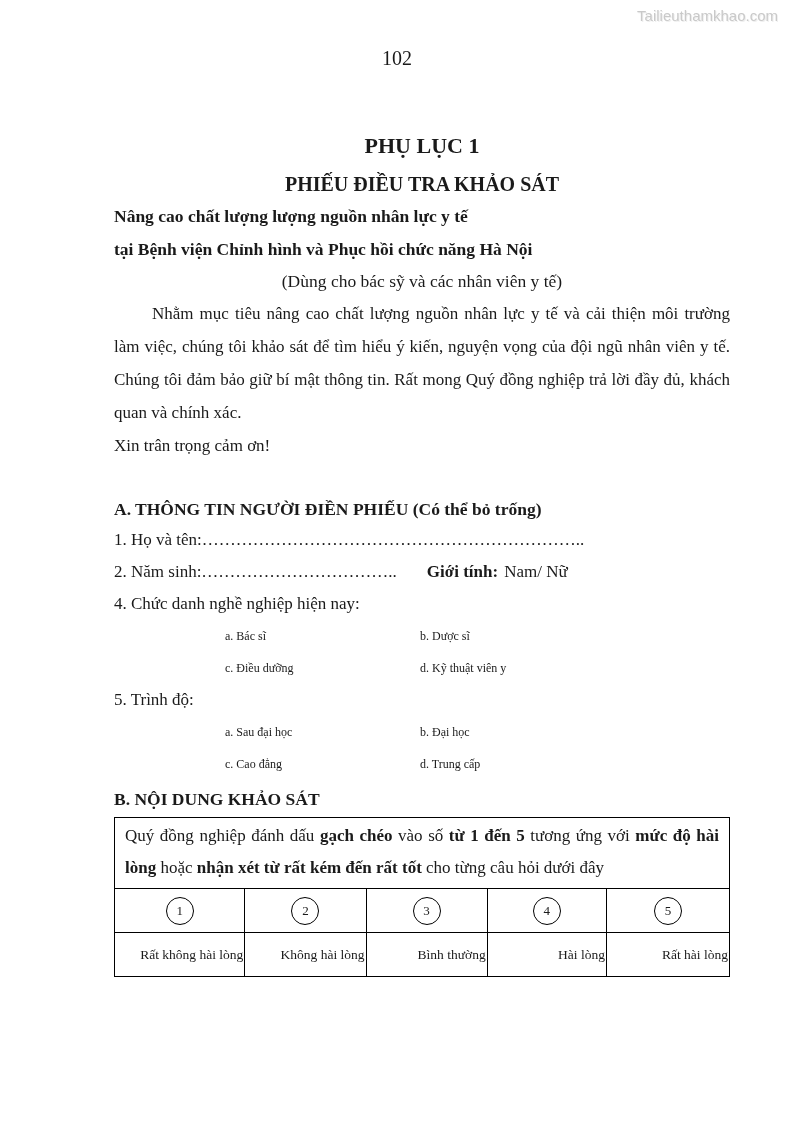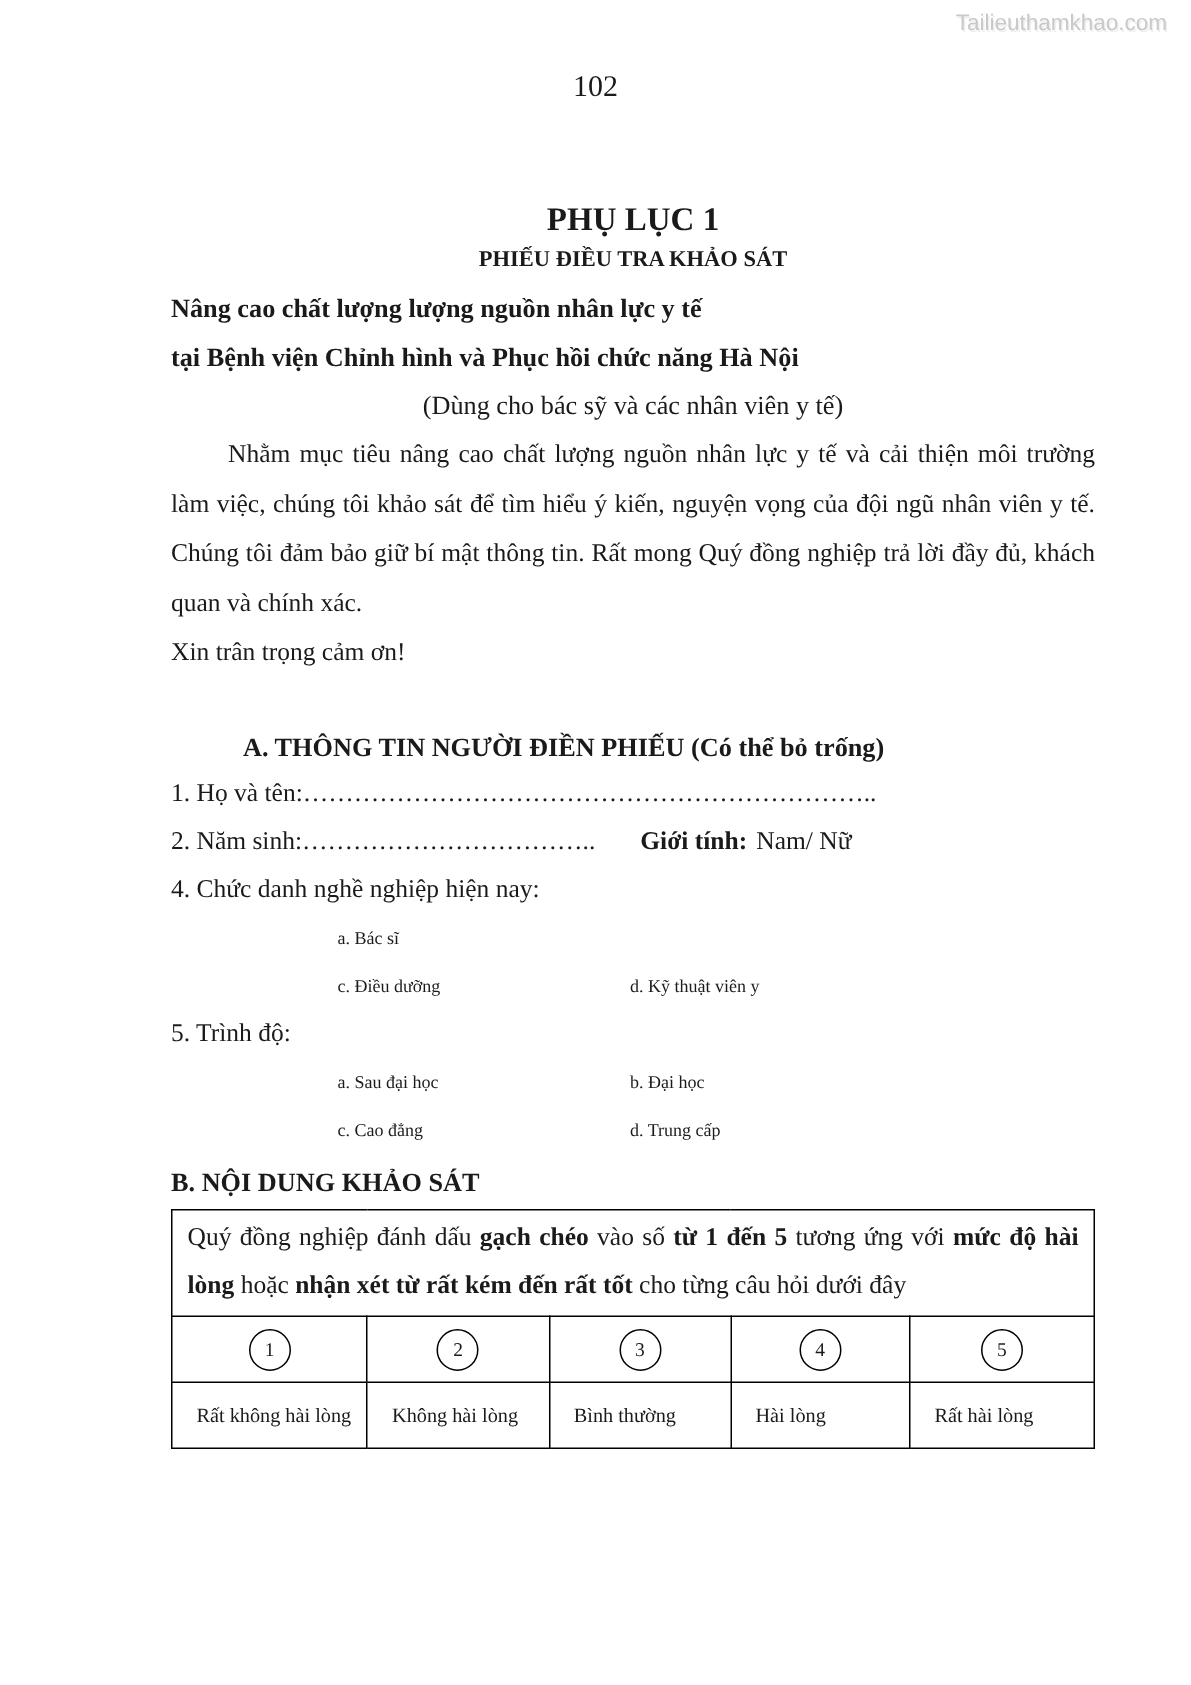--- a/index.html
+++ b/index.html
@@ -14,49 +14,49 @@
   .watermark {
     position:absolute; top:7px; right:16px;
     font-family:"Liberation Sans","DejaVu Sans",sans-serif;
     font-size:15px; color:#c9c9c9;
     text-shadow:1px 1px 0 #efefef;
   }
   .pageno { text-align:center; margin-top:46px; font-size:20px; line-height:24px; }
   .content { width:616px; margin-left:114px; }
 
   .h-appendix { text-align:center; font-weight:bold; font-size:22px; line-height:28px; margin-top:62px; }
-  .h-title    { text-align:center; font-weight:bold; font-size:15px; line-height:26px; }
+  .h-title    { text-align:center; font-weight:bold; font-size:20px; line-height:26px; margin-top:11px; }
   .h-sub      { font-weight:bold; font-size:17.5px; line-height:27px; margin-top:6px; }
   .h-note     { text-align:center; font-size:17.5px; line-height:27px; margin-top:5px; }
 
   .intro-p { font-size:17px; line-height:33px; text-align:justify; text-indent:38px; margin-top:2px; }
   .thanks  { font-size:17px; line-height:33px; text-align:left; }
 
   .sec-heading { font-weight:bold; font-size:17.5px; line-height:30px; }
-  .sec-a { margin-top:32px;margin-left:48px; }
+  .sec-a { margin-top:32px; }
   .sec-b { margin-top:4px; }
 
   .qline { font-size:17px; line-height:32px; white-space:nowrap; }
   .gender-label { margin-left:30px; font-weight:bold; }
   .gender-value { margin-left:6px; }
 
   .opt-row { font-size:12px; line-height:32px; padding-left:111px; display:flex; }
   .opt-a { width:195px; flex:0 0 auto; }
   .opt-b { flex:1 1 auto; }
 
   table.survey { width:616px; border-collapse:collapse; margin-top:3px; border:1.5px solid #000; }
   table.survey td { border:1px solid #000; }
   .instr-cell { padding:2px 10px 4px 10px; font-size:17px; line-height:32px; text-align:justify;margin-left:35px; }
   .circle-cell { height:41px; text-align:center; vertical-align:middle; }
   .circle {
     display:inline-block; width:26px; height:26px; line-height:26px;
     border:1px solid #000; border-radius:50%;
     font-size:13px; text-align:center;
   }
-  .label-cell { height:41px; text-align:left; vertical-align:middle; font-size:13.5px;padding-left:16px; }
+  .label-cell { height:41px; text-align:right; vertical-align:middle; font-size:13.5px;padding-left:16px; }
 </style>
 </head>
 <body>
 
 <div class="watermark">Tailieuthamkhao.com</div>
 
 <div class="pageno">102</div>
 
 <div class="content">
 
@@ -74,20 +74,21 @@
   <div class="qline">1. Họ và tên:…………………………………………………………..</div>
 
   <div class="qline">
     <span>2. Năm sinh:……………………………..</span><span class="gender-label">Giới tính:</span><span class="gender-value">Nam/ Nữ</span>
   </div>
 
 
   <div class="qline">4. Chức danh nghề nghiệp hiện nay:</div>
   <div class="opt-row">
     <span class="opt-a">a. Bác sĩ</span>
+    <span class="opt-b">b. Dược sĩ</span>
   </div>
   <div class="opt-row">
     <span class="opt-a">c. Điều dưỡng</span>
     <span class="opt-b">d. Kỹ thuật viên y</span>
   </div>
 
   <div class="qline">5. Trình độ:</div>
   <div class="opt-row">
     <span class="opt-a">a. Sau đại học</span>
     <span class="opt-b">b. Đại học</span>

